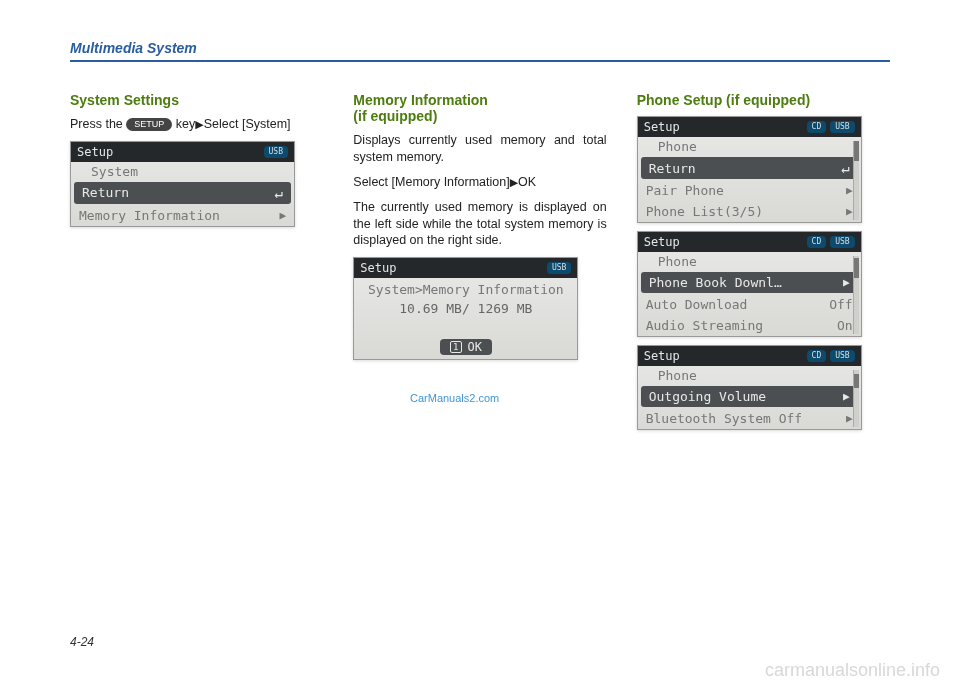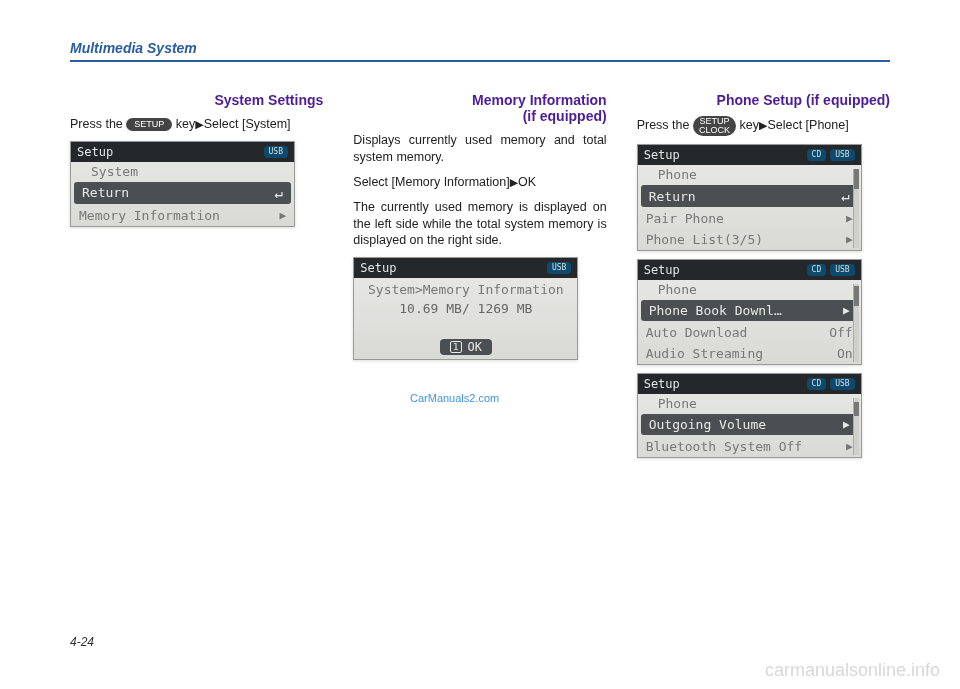--- a/index.html
+++ b/index.html
@@ -26,25 +26,24 @@
   }
   .columns {
     display: flex;
     gap: 30px;
   }
   .col {
     flex: 1;
     min-width: 0;
   }
   .sec-title {
-    color: #4c1d95;
+    color: #4d7c0f;
     font-size: 14px;
     font-weight: bold;
     margin-bottom: 8px;
-    text-align: right;
   }
   .body-text {
     font-size: 12.5px;
     line-height: 1.35;
     margin-bottom: 8px;
     text-align: justify;
   }
   .key-btn {
     display: inline-block;
     background: #444;
@@ -221,27 +220,20 @@
           <div class="ok-chip">
             <span class="one">1</span>
             <span>OK</span>
           </div>
         </div>
       </div>
     </div>
 
     <div class="col">
       <div class="sec-title">Phone Setup (if equipped)</div>
-      <p class="body-text">
-        <span>Press the</span>
-        <span class="key-btn twoline">
-          <span>SETUP</span><br><span>CLOCK</span>
-        </span>
-        <span>key</span><span class="arrow">▶</span><span>Select [Phone]</span>
-      </p>
 
       <div class="screen">
         <div class="titlebar">
           <span>Setup</span>
           <span style="flex:1"></span>
           <span class="tabchip">CD</span>
           <span class="tabchip">USB</span>
         </div>
         <div class="section-label">Phone</div>
         <div class="row hl">

